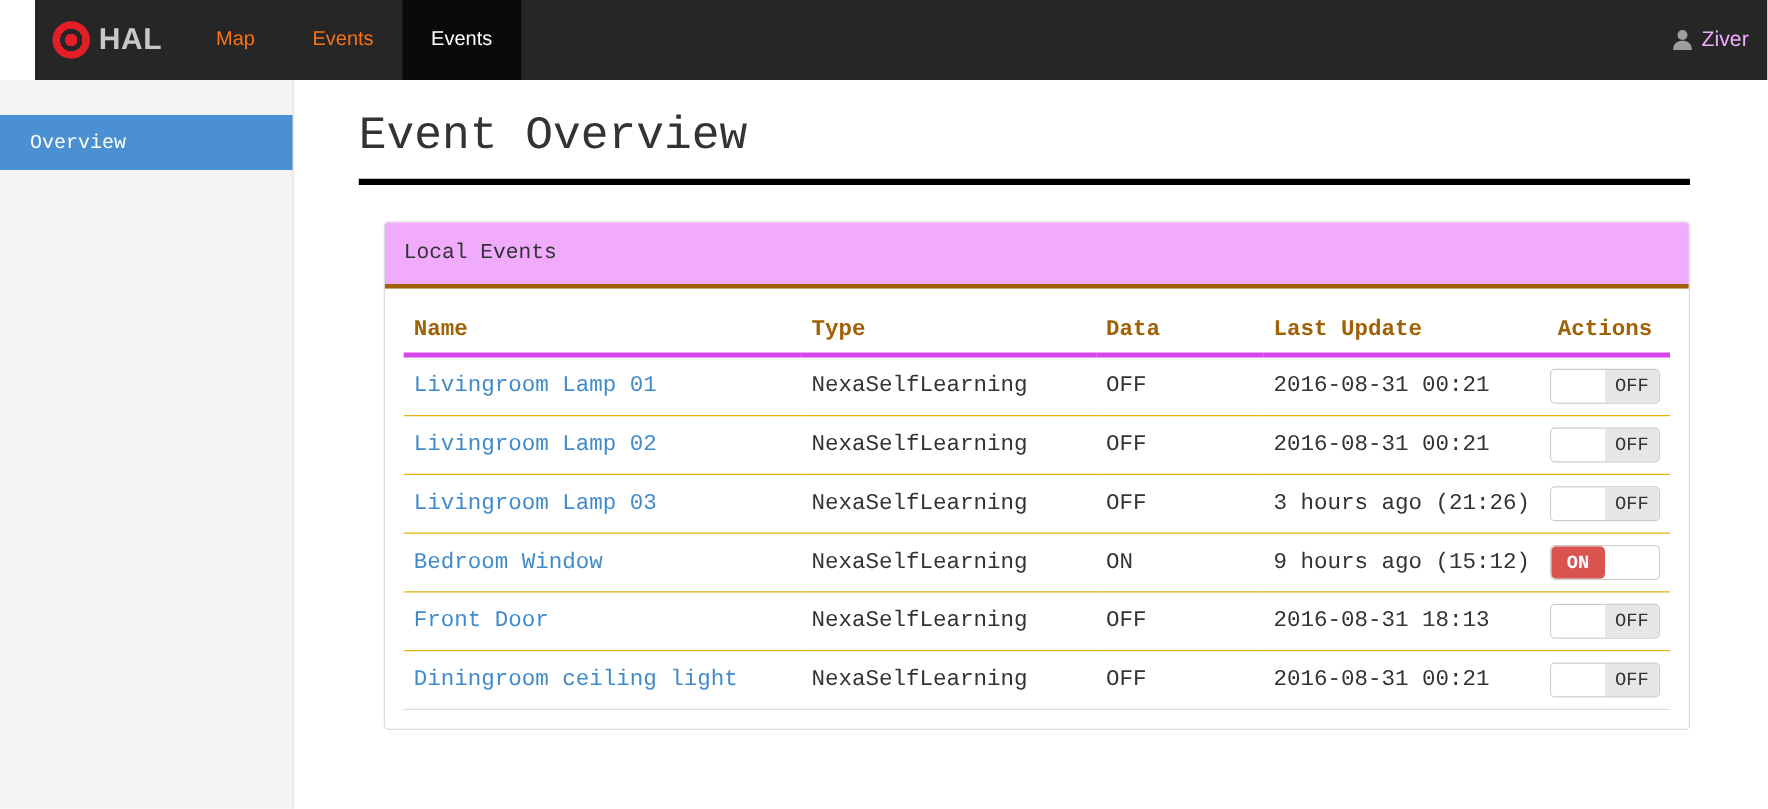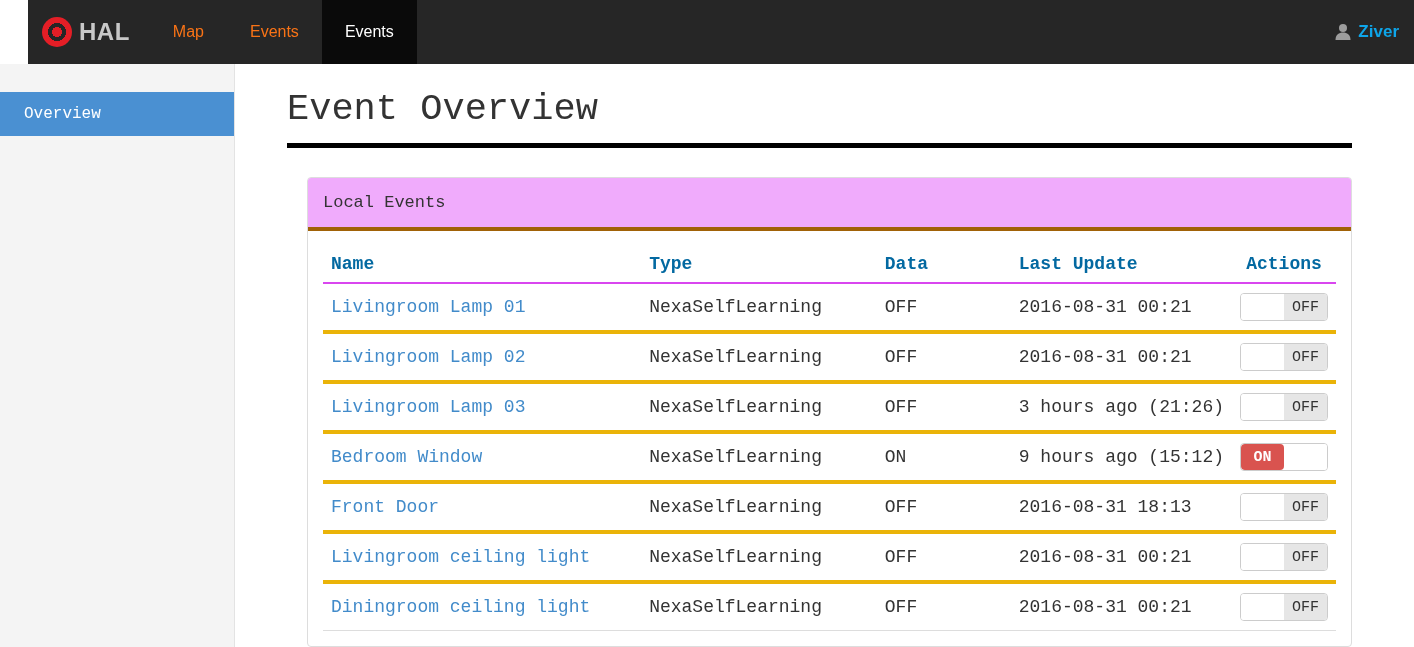--- a/index.html
+++ b/index.html
@@ -28,21 +28,21 @@
     color: #c8c8c8; font-size: 24px; font-weight: bold; letter-spacing: .5px;
   }
   .nav { display: flex; align-items: stretch; }
   .nav-item {
     display: flex; align-items: center; padding: 0 23px;
     color: #f97316; font-size: 16px; cursor: pointer;
   }
   .nav-item.active { background: #0a0a0a; color: #ffffff; }
   .navbar-user {
     margin-left: auto; display: flex; align-items: center; gap: 5px;
-    padding: 0 15px; color: #0ea5e9; font-size: 17px; font-weight: bold;
+    padding: 0 15px; color: #f0abfc; font-size: 17px; font-weight: normal;
     cursor: pointer;
   }
 
   
   .layout { display: flex; height: 638px; font-family: Liberation Mono, monospace; }
   .sidebar {
     width: 235px; flex: 0 0 235px; background: #f4f4f4;
     border-right: 1px solid #e3e3e3; padding-top: 28px;
   }
   .side-item {
@@ -63,25 +63,25 @@
   }
   .panel-heading {
     background: #f0abfc; color: #333; font-size: 17px;
     padding: 15px; border-bottom: 4px solid #a16207;
     border-radius: 3px 3px 0 0;
   }
   .panel-body { padding: 15px; }
 
   table.events { width: 100%; border-collapse: collapse; font-size: 18px; }
   .events th {
-    text-align: left; font-weight: bold; color: #0369a1;
-    padding: 8px; border-bottom: 2px solid #d946ef; white-space: nowrap; margin-left: 32px;
+    text-align: left; font-weight: bold; color: #a16207;
+    padding: 8px; border-bottom: 4px solid #d946ef; white-space: nowrap; margin-left: 32px;
   }
   .events td {
-    padding: 9px 8px; border-top: 4px solid #eab308;
+    padding: 9px 8px; border-top: 1px solid #eab308;
     vertical-align: middle; white-space: nowrap;
   }
   .events tr:first-child td { border-top: none; }
   .events tbody tr:last-child td { border-bottom: 1px solid #ddd; }
   .events th.col-actions, .events td.col-actions { text-align: center; }
   .device-link { color: #428bca; text-decoration: none; cursor: pointer; text-align: right; }
 
   
   .switch {
     width: 88px; height: 28px; border: 1px solid #ccc; border-radius: 4px;
@@ -223,33 +223,20 @@
     <td>2016-08-31 18:13</td>
     <td class="col-actions">
       <div class="switch">
         <span class="seg handle"></span>
                     <span class="seg seg-off">OFF</span>
 
       </div>
     </td>
   </tr>
 
-  <tr>
-    <td><a class="device-link">Livingroom ceiling light</a></td>
-    <td>NexaSelfLearning</td>
-    <td>OFF</td>
-    <td>2016-08-31 00:21</td>
-    <td class="col-actions">
-      <div class="switch">
-        <span class="seg handle"></span>
-                    <span class="seg seg-off">OFF</span>
-
-      </div>
-    </td>
-  </tr>
 
   <tr>
     <td><a class="device-link">Diningroom ceiling light</a></td>
     <td>NexaSelfLearning</td>
     <td>OFF</td>
     <td>2016-08-31 00:21</td>
     <td class="col-actions">
       <div class="switch">
         <span class="seg handle"></span>
                     <span class="seg seg-off">OFF</span>

